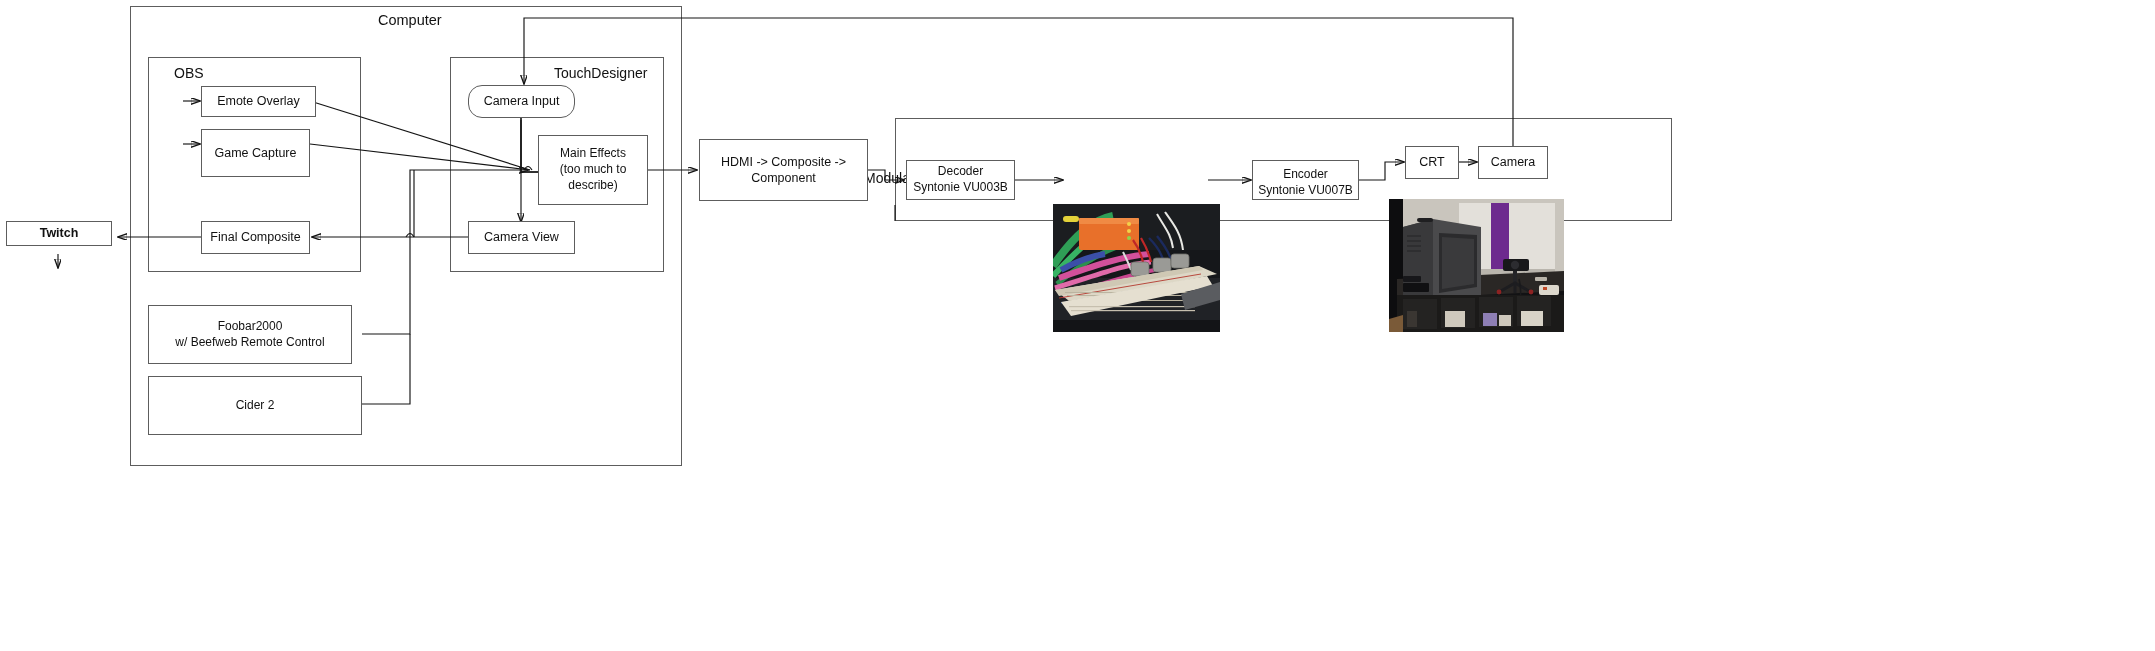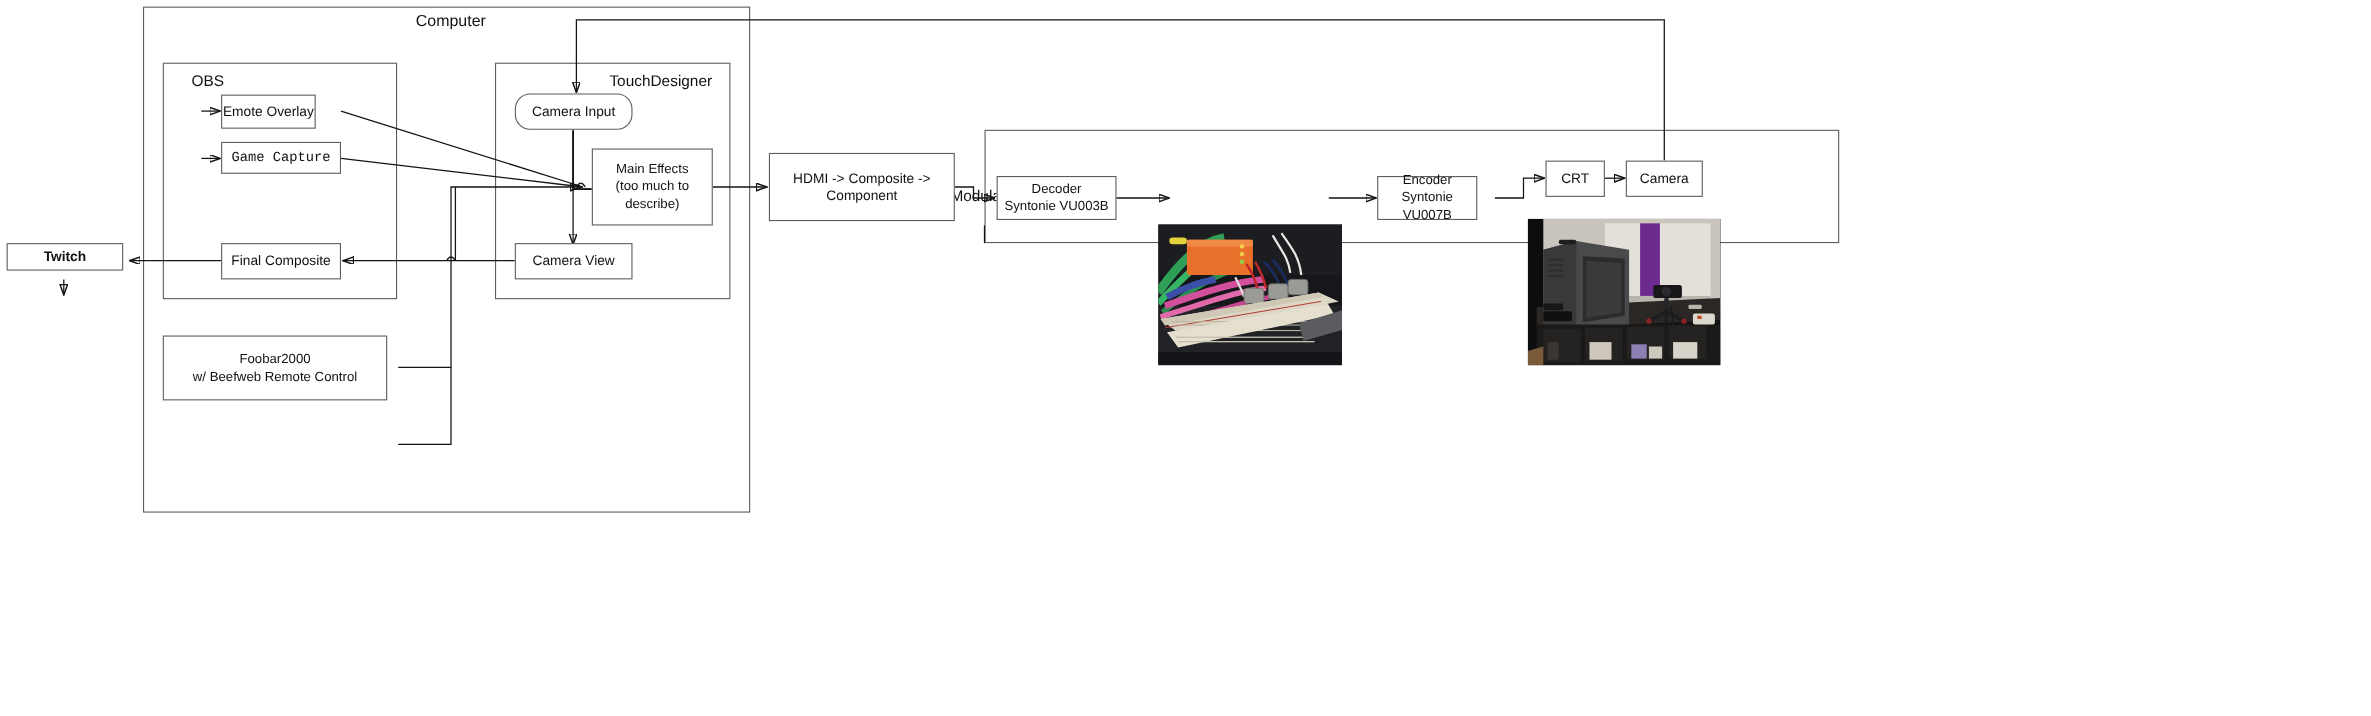--- a/index.html
+++ b/index.html
@@ -150,37 +150,40 @@
 
     <line x1="1208" y1="180" x2="1251" y2="180" marker-end="url(#arrow)"></line>
 
     <polyline points="1359,180 1385,180 1385,162 1404,162" marker-end="url(#arrow)"></polyline>
 
     <line x1="1459" y1="162" x2="1477" y2="162" marker-end="url(#arrow)"></line>
 
     <polyline points="895,221 895,205"></polyline>
   </svg>
 
-  <div class="box t-node" style="left:201px; top:86px; width:86px; height:31px;">
+  <div class="box t-node" style="left:201px; top:86px; width:115px; height:31px;">
     <span class="node-label">Emote Overlay</span>
   </div>
 
-  <div class="box t-node" style="left:201px; top:129px; width:109px; height:29px;font-family:Liberation Mono, monospace;">
+  <div class="box t-node" style="left:201px; top:129px; width:109px; height:48px;">
     <span class="node-label">Game Capture</span>
   </div>
 
   <div class="box t-node" style="left:201px; top:221px; width:109px; height:33px;">
     <span class="node-label">Final Composite</span>
   </div>
 
   <div class="box t-node-sm" style="left:148px; top:305px; width:204px; height:59px;">
     <span class="node-label">Foobar2000
 w/ Beefweb Remote Control</span>
   </div>
 
+  <div class="box t-node-sm" style="left:148px; top:376px; width:214px; height:59px;">
+    <span class="node-label">Cider 2</span>
+  </div>
 
   <div class="box t-node" style="left:468px; top:85px; width:107px; height:33px;border-radius:14px;">
     <span class="node-label">Camera Input</span>
   </div>
 
   <div class="box t-node-sm" style="left:538px; top:135px; width:110px; height:70px;">
     <span class="node-label">Main Effects
 (too much to describe)</span>
   </div>
 
@@ -195,21 +198,21 @@
   <div class="box t-node" style="left:699px; top:139px; width:169px; height:62px;">
     <span class="node-label">HDMI -&gt; Composite -&gt; Component</span>
   </div>
 
   <div class="box t-node-sm" style="left:906px; top:160px; width:109px; height:40px;">
     <span class="node-label">Decoder
 Syntonie VU003B</span>
   </div>
 
 
-  <div class="box t-node-sm" style="left:1252px; top:160px; width:91px; height:40px;">
+  <div class="box t-node-sm" style="left:1252px; top:160px; width:107px; height:40px;align-items:flex-end;">
     <span class="node-label">Encoder
 Syntonie VU007B</span>
   </div>
 
   <div class="box t-node" style="left:1405px; top:146px; width:54px; height:33px;">
     <span class="node-label">CRT</span>
   </div>
 
   <div class="box t-node" style="left:1478px; top:146px; width:70px; height:33px;">
     <span class="node-label">Camera</span>

